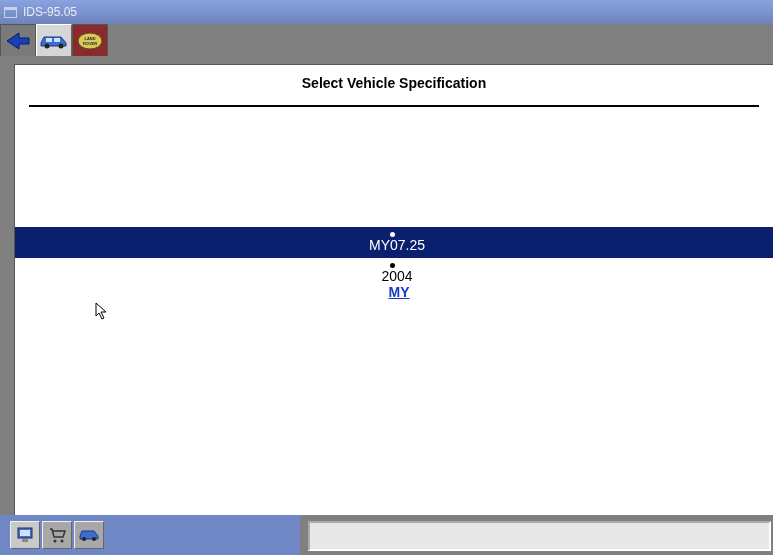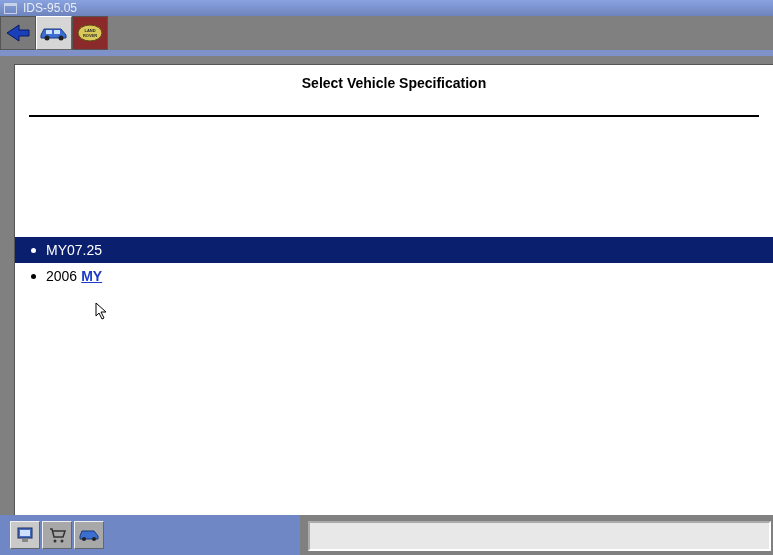--- a/index.html
+++ b/index.html
@@ -1,21 +1,21 @@
 <!DOCTYPE html>
 <html><head>
 <meta charset="utf-8">
 <style>
   * { box-sizing: border-box; margin: 0; padding: 0; }
   html, body { width: 773px; height: 555px; overflow: hidden; font-family: Arial, sans-serif; }
   body { background: #7e91c8; }
 
   
   .titlebar {
-    height: 16px;
+    height: 24px;
     background: linear-gradient(to bottom, #89a3e0 0%, #6d83bd 100%);
     display: flex;
     align-items: center;
     padding: 0 4px;
     font-size: 12px;
     color: #e8ecf5;
   }
   .titlebar .win-icon {
     width: 13px; height: 11px;
     border: 1px solid #c8d2e8;
@@ -63,38 +63,39 @@
     position: absolute;
     top: 8px; left: 14px; right: 0; bottom: 0;
     background: #ffffff;
     border-top: 1px solid #555;
     border-left: 1px solid #555;
   }
   .panel-heading {
     text-align: center;
     font-weight: bold;
     font-size: 14px;
-    padding: 10px 0 24px 0;
+    padding: 10px 0 14px 0;
     color: #000;
   }
   .panel-rule {
     margin: 0 14px 0 14px;
     border: none;
     border-top: 2px solid #000;
   }
   .list {
     margin-top: 120px;
   }
   .list-item {
     display: flex;
     align-items: center;
     font-size: 14px;
     padding: 5px 10px 5px 16px;
     cursor: pointer;
     color: #000;
+    flex-direction: column;
   }
   .list-item.selected {
     background: #0a1f6e;
     color: #ffffff;
   }
   .bullet {
     width: 5px; height: 5px; border-radius: 50%;
     background: currentColor;
     margin-right: 10px;
   }
@@ -183,21 +184,21 @@
   <div class="panel">
     <div class="panel-heading">Select Vehicle Specification</div>
     <hr class="panel-rule">
     <div class="list">
       <div class="list-item selected">
         <span class="bullet"></span>
         <span>MY07.25</span>
       </div>
       <div class="list-item">
         <span class="bullet"></span>
-        <span>2006</span>
+        <span>2004</span>
         <span class="link-part">MY</span>
       </div>
     </div>
     <svg class="cursor" width="14" height="18" viewBox="0 0 14 18">
       <path d="M1 1 L1 14 L4 11 L7 17 L9 16 L6 10 L11 10 Z" fill="#fff" stroke="#000" stroke-width="1"></path>
     </svg>
   </div>
 </div>
 
 <div class="bottombar">

